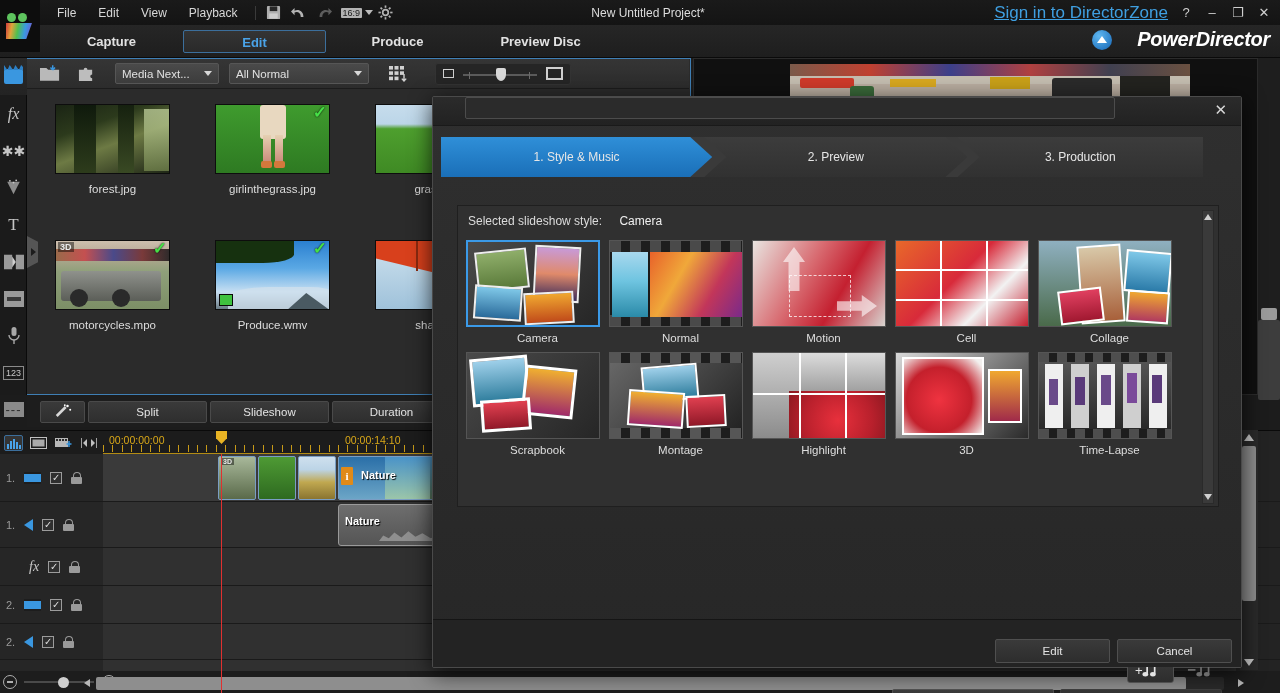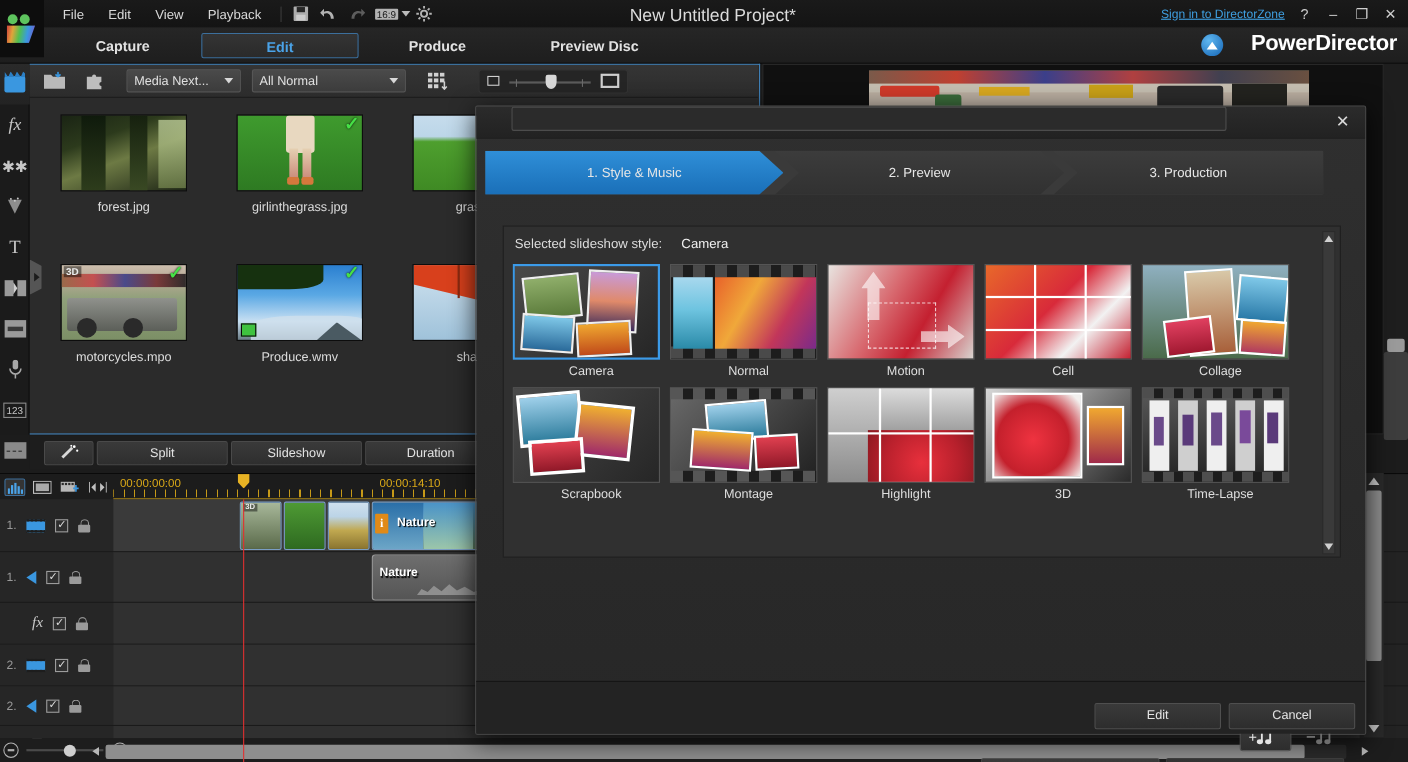--- a/index.html
+++ b/index.html
@@ -28,35 +28,35 @@
   .logo-art .reel{position:absolute;left:2px;top:2px;width:9px;height:9px;border-radius:50%;background:#5ec45e;}
   .logo-art .reel2{position:absolute;left:13px;top:2px;width:9px;height:9px;border-radius:50%;background:#5ec45e;}
   .logo-art .body{position:absolute;left:1px;top:12px;width:26px;height:16px;
      background:linear-gradient(100deg,#d23c3c 0%,#e0a43a 22%,#4fc04f 45%,#3a9ae0 70%,#7a4fd0 100%);
      clip-path:polygon(0 0,100% 0,78% 100%,0 100%);}
   .menu{ margin-left:46px; display:flex; gap:0px; }
   .menu span{ padding:4px 11px; color:#d8d8d8; font-size:12px; cursor:default;}
   .tb-sep{ width:1px;height:14px;background:#3a3a3a;margin:0 6px;align-self:center;}
   .tb-icons{ display:flex; align-items:center; gap:9px; margin-left:4px;}
   .tbi{ width:16px;height:16px;opacity:.85;display:flex;align-items:center;justify-content:space-between;}
-  .proj-title{ position:absolute;left:16px;right:0;text-align:center;top:6px;font-size:16px;color:#dcdcdc;}
+  .proj-title{ position:absolute;left:16px;right:0;text-align:center;top:6px;font-size:12px;color:#dcdcdc;}
   .tr-area{ position:absolute; right:8px; top:0; height:25px; display:flex; align-items:center; gap:10px;}
-  .signin{ color:#3f9fe0; font-size:11px; text-decoration:underline; }
+  .signin{ color:#3f9fe0; font-size:17px; text-decoration:underline; }
   .winbtn{ color:#cfcfcf; font-size:13px; width:16px;text-align:center; }
 
   
   .modebar{
     position:absolute;left:0;top:25px;width:1280px;height:33px;
     background:linear-gradient(#262626,#1e1e1e);
     border-bottom:1px solid #0a0a0a;
   }
   .modes{ position:absolute; left:40px; top:0; height:33px; display:flex; align-items:center;}
   .mode{ width:143px; text-align:center; font-size:13px; font-weight:bold; color:#e2e2e2; line-height:23px; height:23px;}
   .mode.active{ color:#4aa3e8; background:linear-gradient(#343434,#2a2a2a); border:1px solid #3c6f9c; border-radius:2px;}
-  .brand{ position:absolute; right:10px; top:3px; display:flex; align-items:flex-end; gap:25px;}
+  .brand{ position:absolute; right:10px; top:3px; display:flex; align-items:center; gap:25px;font-style:italic;}
   .brand-circle{ width:20px;height:20px;border-radius:50%;background:radial-gradient(circle at 35% 30%,#5fb7f0,#1464b4);
      display:flex;align-items:center;justify-content:center;}
   .brand-circle .arw{ width:0;height:0;border-left:5px solid transparent;border-right:5px solid transparent;border-bottom:7px solid #fff;}
   .brand-name{ font-size:20px;font-weight:bold;color:#fff;letter-spacing:-0.3px;}
 
   
   .rail{ position:absolute;left:0;top:58px;width:27px;height:337px;background:#1b1b1b;border-right:1px solid #0a0a0a;}
   .rail-btn{ width:27px;height:37px;display:flex;align-items:center;justify-content:center;color:#c6c6c6;font-size:14px;}
   .rail-btn.top{ background:linear-gradient(#2a2a2a,#232323); }
   .icon-clap{ width:19px;height:15px;background:#3a97e0;border-radius:2px;position:relative;}

